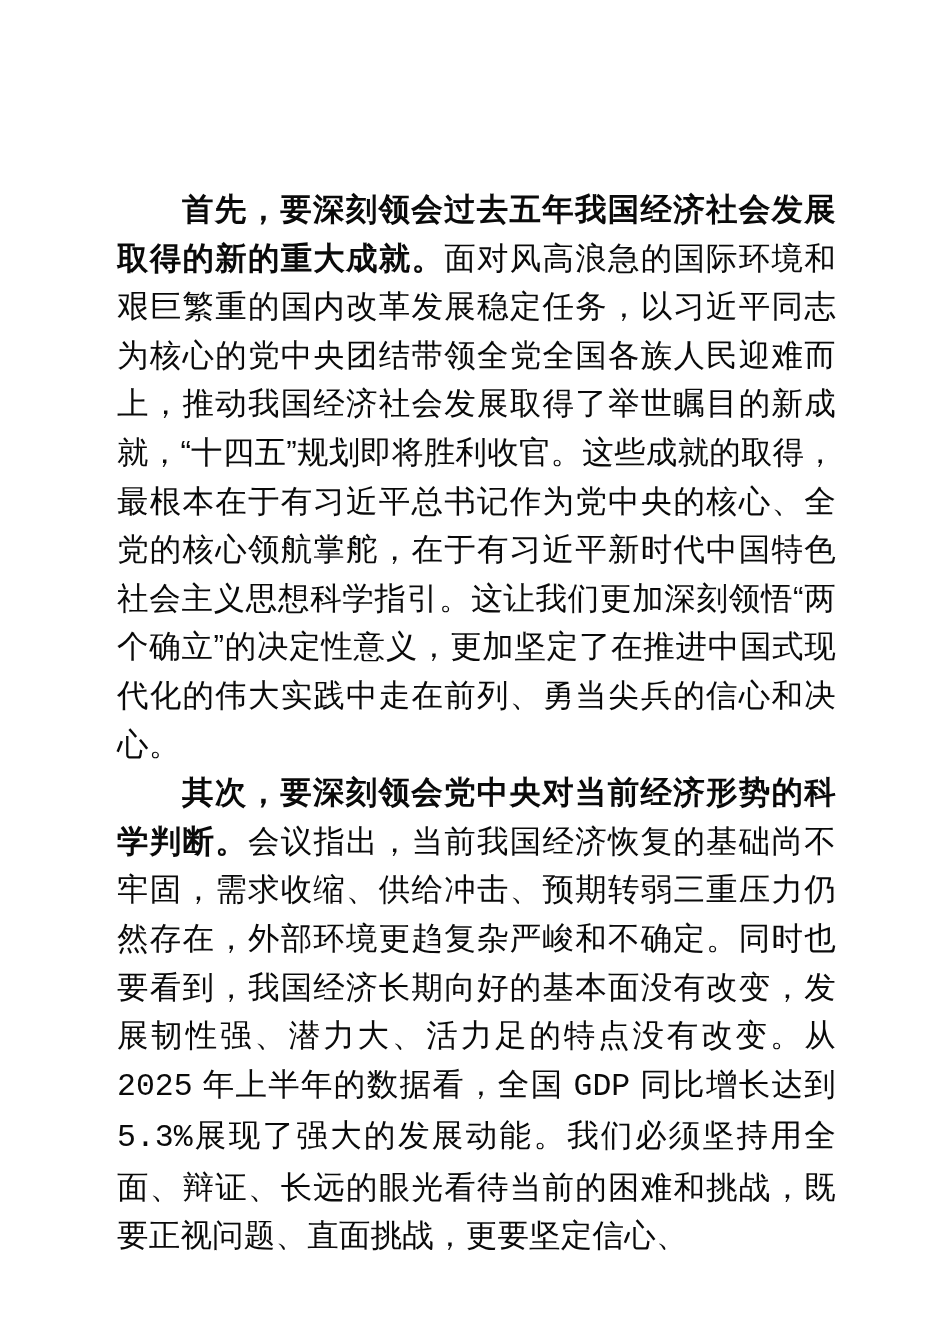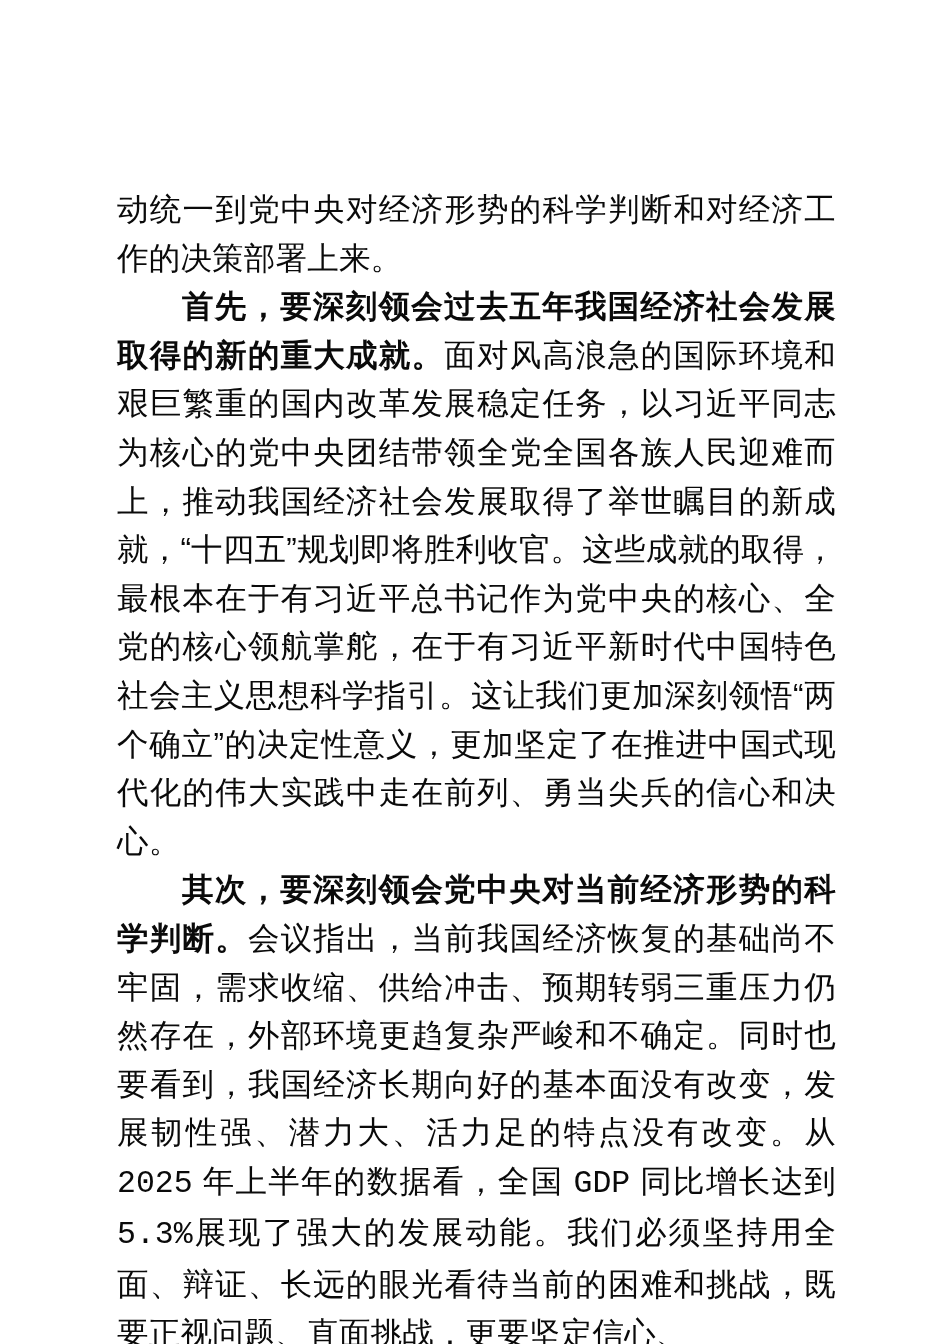--- a/index.html
+++ b/index.html
@@ -63,23 +63,20 @@
     letter-spacing: 0;
     word-break: keep-all;
   }
 </style>
 </head>
 <body>
 
 <div class="page">
   <div class="doc-body">
 
-    <p class="para">
-      <span class="run">动统一到党中央对经济形势的科学判断和对经济工作的决策部署上来。</span>
-    </p>
 
     <p class="para indent">
       <span class="run b">首先，要深刻领会过去五年我国经济社会发展取得的新的重大成就。</span><span class="run">面对风高浪急的国际环境和艰巨繁重的国内改革发展稳定任务，以习近平同志为核心的党中央团结带领全党全国各族人民迎难而上，推动我国经济社会发展取得了举世瞩目的新成就，“十四五”规划即将胜利收官。这些成就的取得，最根本在于有习近平总书记作为党中央的核心、全党的核心领航掌舵，在于有习近平新时代中国特色社会主义思想科学指引。这让我们更加深刻领悟“两个确立”的决定性意义，更加坚定了在推进中国式现代化的伟大实践中走在前列、勇当尖兵的信心和决心。</span>
     </p>
 
     <p class="para indent">
       <span class="run b">其次，要深刻领会党中央对当前经济形势的科学判断。</span><span class="run">会议指出，当前我国经济恢复的基础尚不牢固，需求收缩、供给冲击、预期转弱三重压力仍然存在，外部环境更趋复杂严峻和不确定。同时也要看到，我国经济长期向好的基本面没有改变，发展韧性强、潜力大、活力足的特点没有改变。从 </span><span class="run latin">2025</span><span class="run"> 年上半年的数据看，全国 </span><span class="run latin">GDP</span><span class="run"> 同比增长达到 </span><span class="run latin">5.3%</span><span class="run">展现了强大的发展动能。我们必须坚持用全面、辩证、长远的眼光看待当前的困难和挑战，既要正视问题、直面挑战，更要坚定信心、</span>
     </p>
 
   </div>

